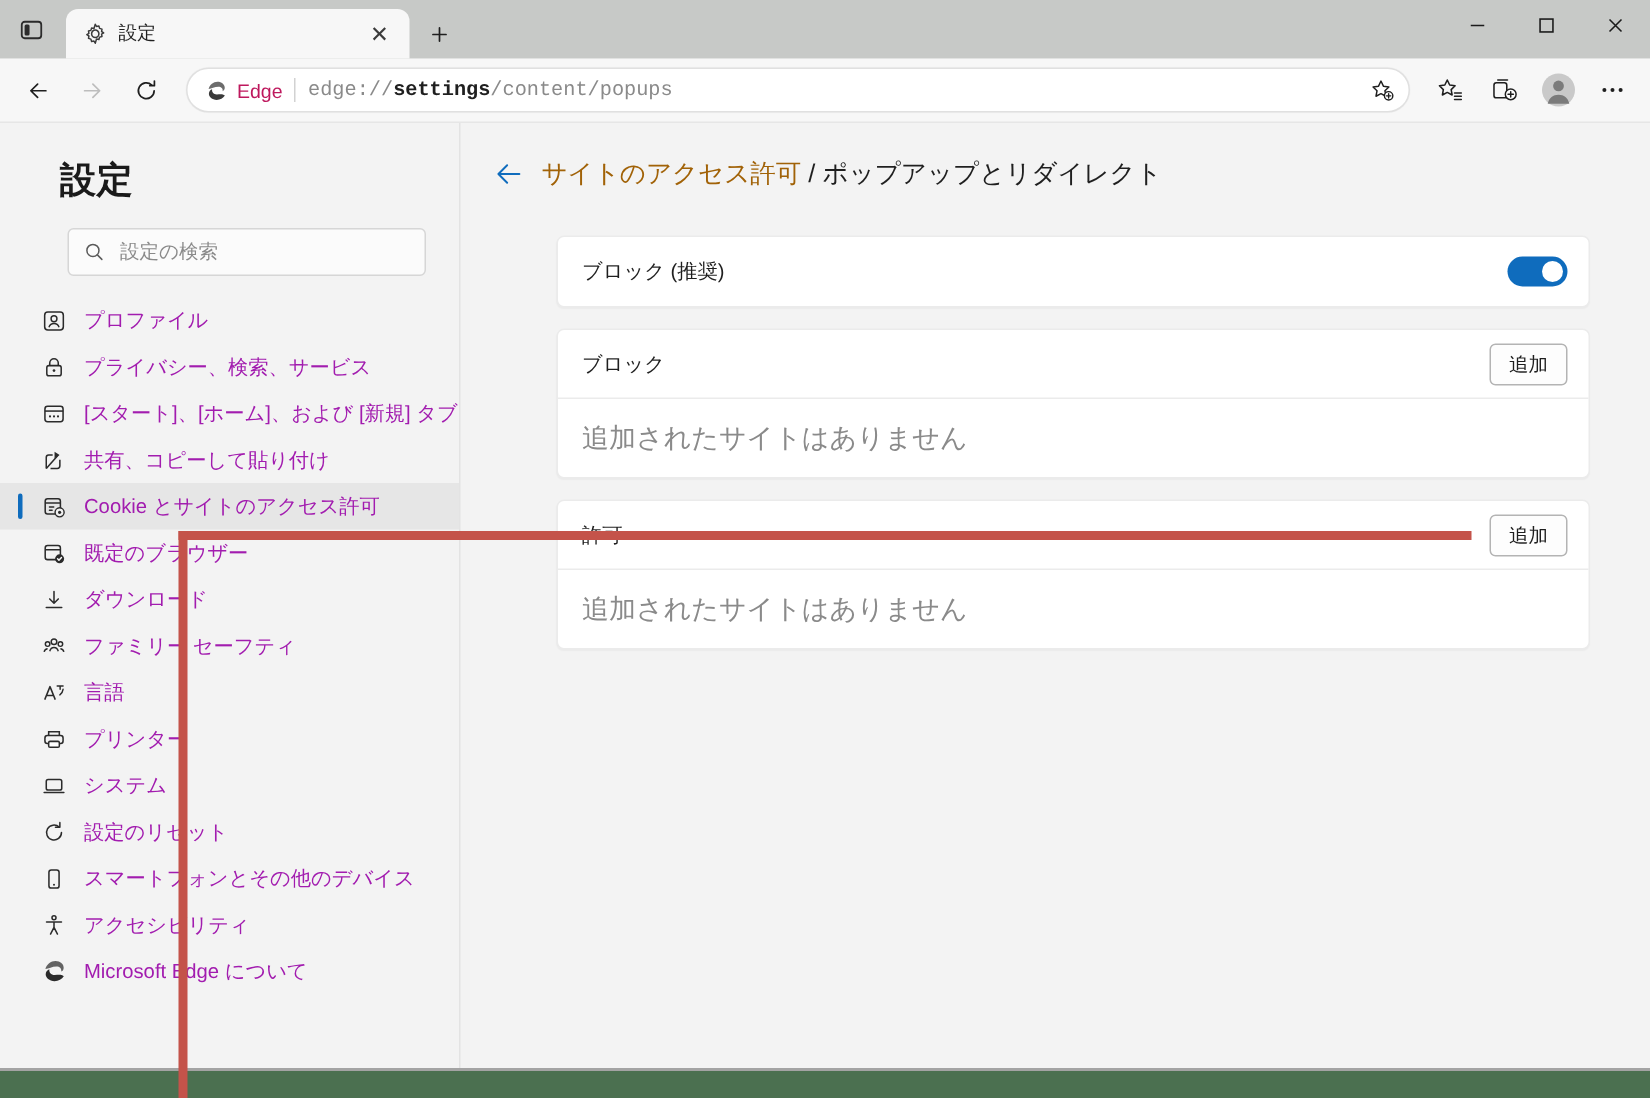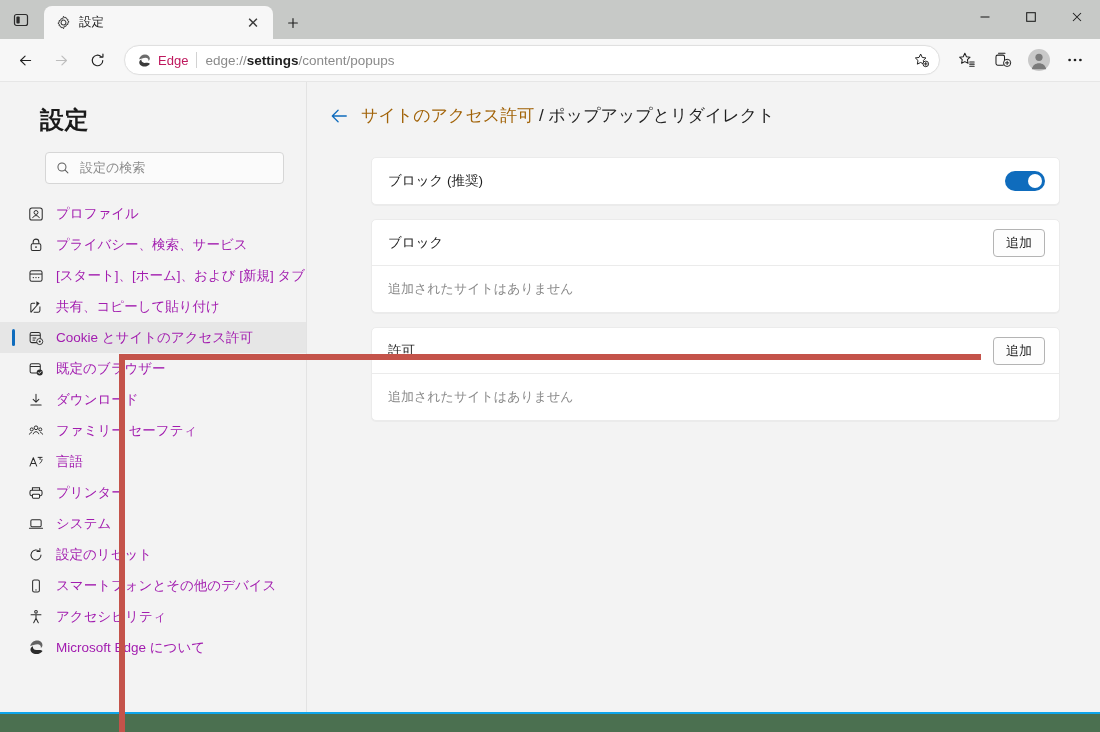--- a/index.html
+++ b/index.html
@@ -6,21 +6,21 @@
   html, body {
     width: 1100px; height: 732px;
     font-family: "Liberation Sans", "DejaVu Sans", sans-serif;
     overflow: hidden;
   }
   body { background: #4b7050; position: relative; }
 
   
   #window {
     position: absolute; left: 0; top: 0; width: 1100px; height: 714px;
-    background: #ffffff; border-bottom: 2px solid #0ea5e9;
+    background: #ffffff; border-bottom: 2px solid #a3a3a3;
     overflow: hidden;
   }
 
   
   #tabstrip {
     position: relative; height: 39px; background: #c7c9c7;
     display: flex; align-items: flex-end;
   }
   #tab-actions {
     width: 42px; height: 39px; display: flex; align-items: center; justify-content: center;
@@ -62,21 +62,21 @@
   .tb-btn.disabled { color: #bdbdbd; }
   #omnibox {
     flex: 1; height: 30px; margin: 0 8px; background: #ffffff;
     border: 1px solid #e0e0e0; border-radius: 15px;
     display: flex; align-items: center; padding: 0 4px 0 12px; gap: 8px;
     box-shadow: 0 0 0 0.5px rgba(0,0,0,.02);
   }
   #edge-badge { display: flex; align-items: center; gap: 6px; flex: none; }
   #edge-badge-label { font-size: 13px; color: #be185d; }
   .omni-sep { width: 1px; height: 16px; background: #d2d2d2; flex: none; }
-  #url { flex: 1; font-size: 13.5px; color: #8a8a8a; white-space: nowrap; overflow: hidden; }
+  #url { flex: 1; font-size: 13.5px; color: #8a8a8a; white-space: nowrap; overflow: hidden; font-family: Liberation Mono, monospace; }
   #url b { color: #1f1f1f; font-weight: 700; }
   #fav-add {
     width: 28px; height: 26px; border-radius: 5px; flex: none;
     display:flex; align-items:center; justify-content:center; color:#1f1f1f;
   }
 
   
   #page { display: flex; height: calc(714px - 39px - 43px); background: #f3f3f3; }
 
   
@@ -118,21 +118,21 @@
     background: #ffffff; border: 1px solid #ebebeb; border-radius: 5px;
     margin-bottom: 14px; box-shadow: 0 1px 1px rgba(0,0,0,.035);
     max-width: 704px; margin-left: 42px;
   }
   .card-row {
     display: flex; align-items: center; justify-content: space-between;
     padding: 0 14px 0 16px; height: 46px;
   }
   .card-row.withborder { border-bottom: 1px solid #ebebeb; }
   .card-title { font-size: 13.5px; color: #1f1f1f; }
-  .empty-row { padding: 14px 16px; font-size: 13px; color: #8a8a8a; }
+  .empty-row { padding: 14px 16px; font-size: 18px; color: #8a8a8a; }
 
   
   .toggle {
     width: 40px; height: 20px; border-radius: 10px; background: #0f6cbd;
     position: relative; flex: none;
   }
   .toggle .knob {
     position: absolute; right: 3px; top: 3px; width: 14px; height: 14px;
     border-radius: 50%; background: #ffffff;
   }

